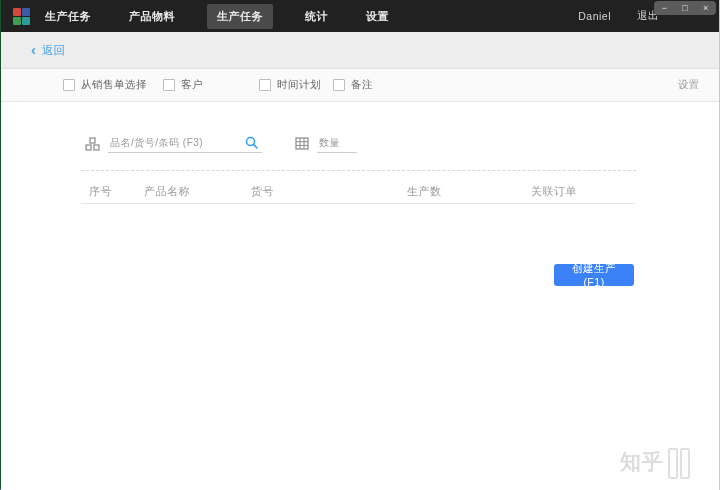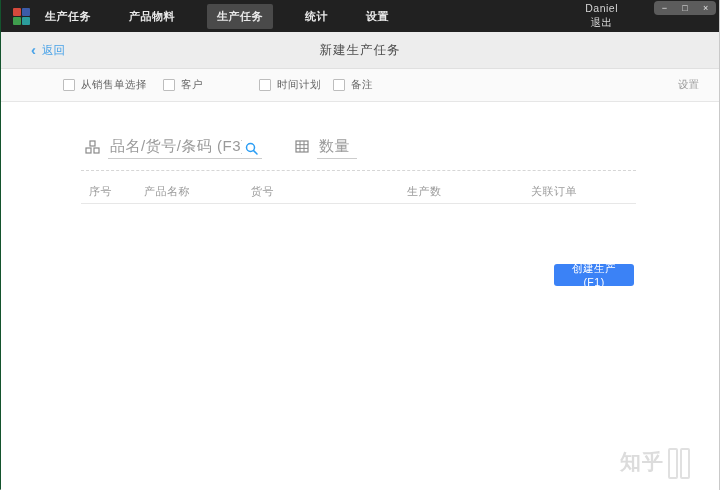--- a/index.html
+++ b/index.html
@@ -22,21 +22,21 @@
     margin-left:12px;width:17px;height:17px;flex:0 0 auto;
     display:grid;grid-template-columns:8px 8px;grid-template-rows:8px 8px;gap:1px;
   }
   .logo span{display:block;border-radius:1px;}
   .menu{display:flex;align-items:center;gap:26px;margin-left:9px;height:100%;}
   .menu-item{
     color:#e9e9e9;font-size:11px;font-weight:600;letter-spacing:.5px;
     padding:4px 6px;border-radius:2px;cursor:default;white-space:nowrap;
   }
   .menu-item.active{background:#4a4a4a;padding:5px 10px;}
-  .titlebar-right{margin-left:auto;margin-right:101px;display:flex;align-items:center;gap:2px;flex-direction:column;}
+  .titlebar-right{margin-left:auto;margin-right:60px;display:flex;align-items:center;gap:26px;}
   .titlebar-right span{color:#d6d6d6;font-size:10.5px;letter-spacing:.5px;}
   .win-controls{
     position:absolute;top:1px;right:3px;width:62px;height:14px;
     background:#5c5c5c;border-radius:4px;
     display:flex;align-items:center;justify-content:space-around;
   }
   .win-controls span{color:#e3e3e3;font-size:9px;line-height:1;cursor:default;}
 
   
   .subheader{
@@ -67,21 +67,21 @@
 
   
   .main{position:relative;height:388px;background:#fff;}
 
   .search-row{position:absolute;top:32px;left:84px;display:flex;align-items:center;}
   .icon-svg{display:block;}
   .field{position:relative;display:flex;align-items:center;}
   .field input{
     border:none;outline:none;background:transparent;border-bottom:1px solid #ccc;
     font-family:"Liberation Sans","DejaVu Sans",sans-serif;
-    font-size:15px;color:#555;padding:3px 2px 4px 2px;
+    font-size:10px;color:#555;padding:3px 2px 4px 2px;
   }
   .field input::placeholder{color:#9a9a9a;letter-spacing:.5px;}
   .product-input{width:132px;padding-right:20px !important;margin-left:8px;}
   .magnifier{position:absolute;right:4px;bottom:4px;cursor:pointer;}
   .qty-wrap{margin-left:33px;}
   .qty-input{width:36px;margin-left:8px;}
 
   .dashed-sep{
     position:absolute;top:68px;left:80px;right:83px;height:0;
     border-top:1px dashed #d6d6d6;
@@ -140,21 +140,20 @@
       <span>□</span>
       <span>×</span>
     </div>
   </div>
 
   <div class="subheader">
     <div class="back">
       <span class="chev">‹</span>
       <span class="back-label">返回</span>
     </div>
-    <div class="page-title">新建生产任务</div>
   </div>
 
   <div class="options-bar">
     <div class="cb-group g1">
       <span class="box"></span>
       <span class="cb-label">从销售单选择</span>
     </div>
     <div class="cb-group g2">
       <span class="box"></span>
       <span class="cb-label">客户</span>

